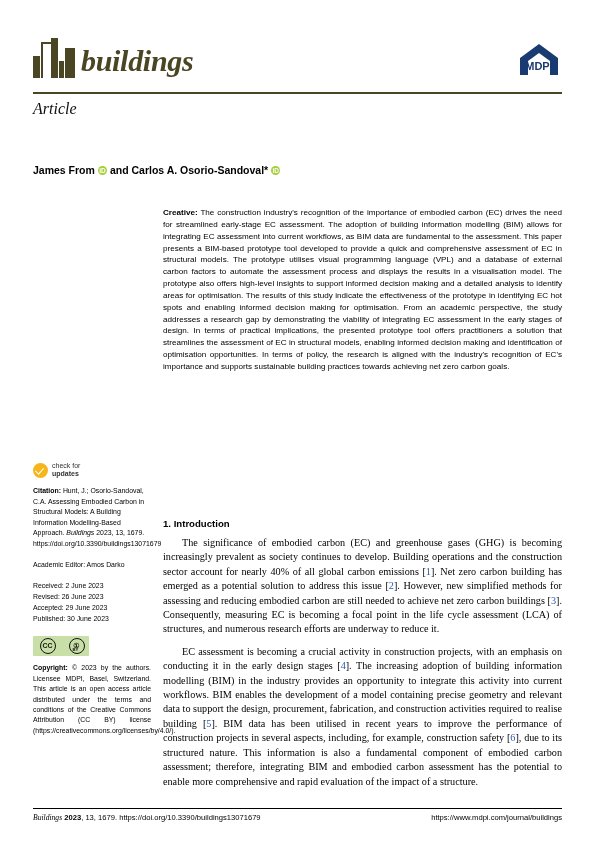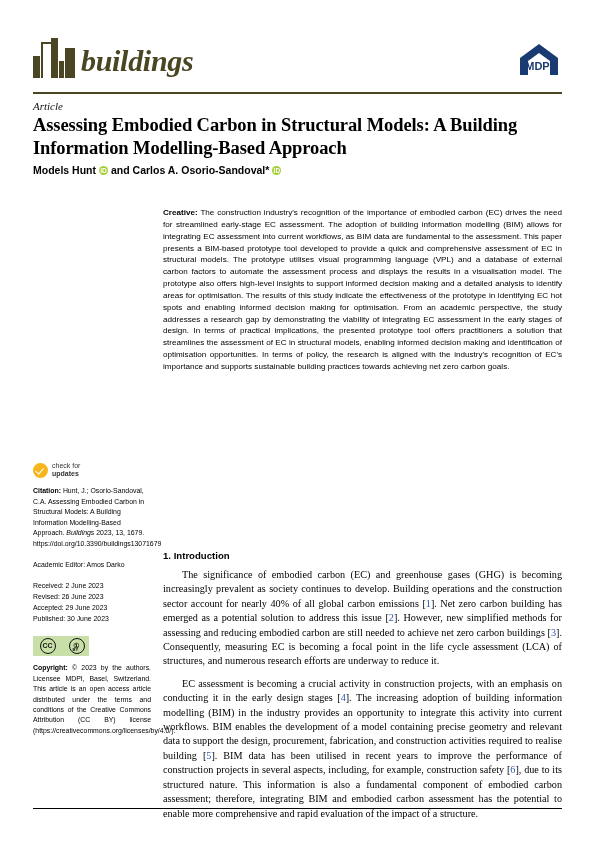--- a/index.html
+++ b/index.html
@@ -81,21 +81,21 @@
     background: #4a4522;
   }
 
   
   .kicker {
     position: absolute;
     left: 33px;
     top: 100px;
     font-family: "Liberation Serif", serif;
     font-style: italic;
-    font-size: 11px;
+    font-size: 16px;
     color: #111;
   }
   .title {
     position: absolute;
     left: 33px;
     top: 114px;
     width: 529px;
     font-family: "Liberation Serif", serif;
     font-weight: bold;
     font-size: 18.5px;
@@ -171,21 +171,20 @@
     left: 163px;
     top: 518px;
     width: 399px;
   }
   .h2 {
     font-family: "Liberation Sans", sans-serif;
     font-weight: bold;
     font-size: 9.6px;
     color: #000;
     margin-bottom: 7px;
-    margin-top: 32px;
   }
   .para {
     font-family: "Liberation Serif", serif;
     font-size: 10.2px;
     line-height: 14.4px;
     text-align: justify;
     text-indent: 19px;
     color: #000;
     margin: 0 0 0 0;
   }
@@ -319,24 +318,23 @@
     <div class="mdpi-logo">
       <svg width="46" height="40" viewBox="0 0 46 40">
         <path d="M4 18 L23 4 L42 18 L42 35 L34 35 L34 21 L23 13 L12 21 L12 35 L4 35 Z" fill="#1a3a72"></path>
         <text x="23" y="30" font-family="Liberation Sans, sans-serif" font-size="11" font-weight="bold" fill="#1a3a72" text-anchor="middle">MDPI</text>
       </svg>
     </div>
   </div>
   <div class="header-rule"></div>
 
   <div class="kicker">Article</div>
-  <div class="title">Assessing Embodied Carbon in Structural Models: A Building Information Modelling-Based Approach</div>
 
   <div class="authors">
-    <span>Models Hunt</span>
+    <span>James From</span>
     <span class="orcid">iD</span>
     <span>and Carlos A. Osorio-Sandoval</span>
     <span>*</span>
     <span class="orcid">iD</span>
   </div>
 
   <div class="rightcol">
 
     <div class="abstract">
       <b>Creative:</b>
@@ -388,14 +386,20 @@
       </div>
     </div>
 
     <div class="copyright">
       <b>Copyright:</b>
       <span>© 2023 by the authors. Licensee MDPI, Basel, Switzerland. This article is an open access article distributed under the terms and conditions of the Creative Commons Attribution (CC BY) license (https://creativecommons.org/licenses/by/4.0/).</span>
     </div>
   </div>
 
   <div class="footer-rule"></div>
+  <div class="footer">
+    <div>
+      <i>Buildings</i> <b>2023</b><span>, 13, 1679. https://doi.org/10.3390/buildings13071679</span>
+    </div>
+    <div>https://www.mdpi.com/journal/buildings</div>
+  </div>
 
 </div>
 
 </body></html>

